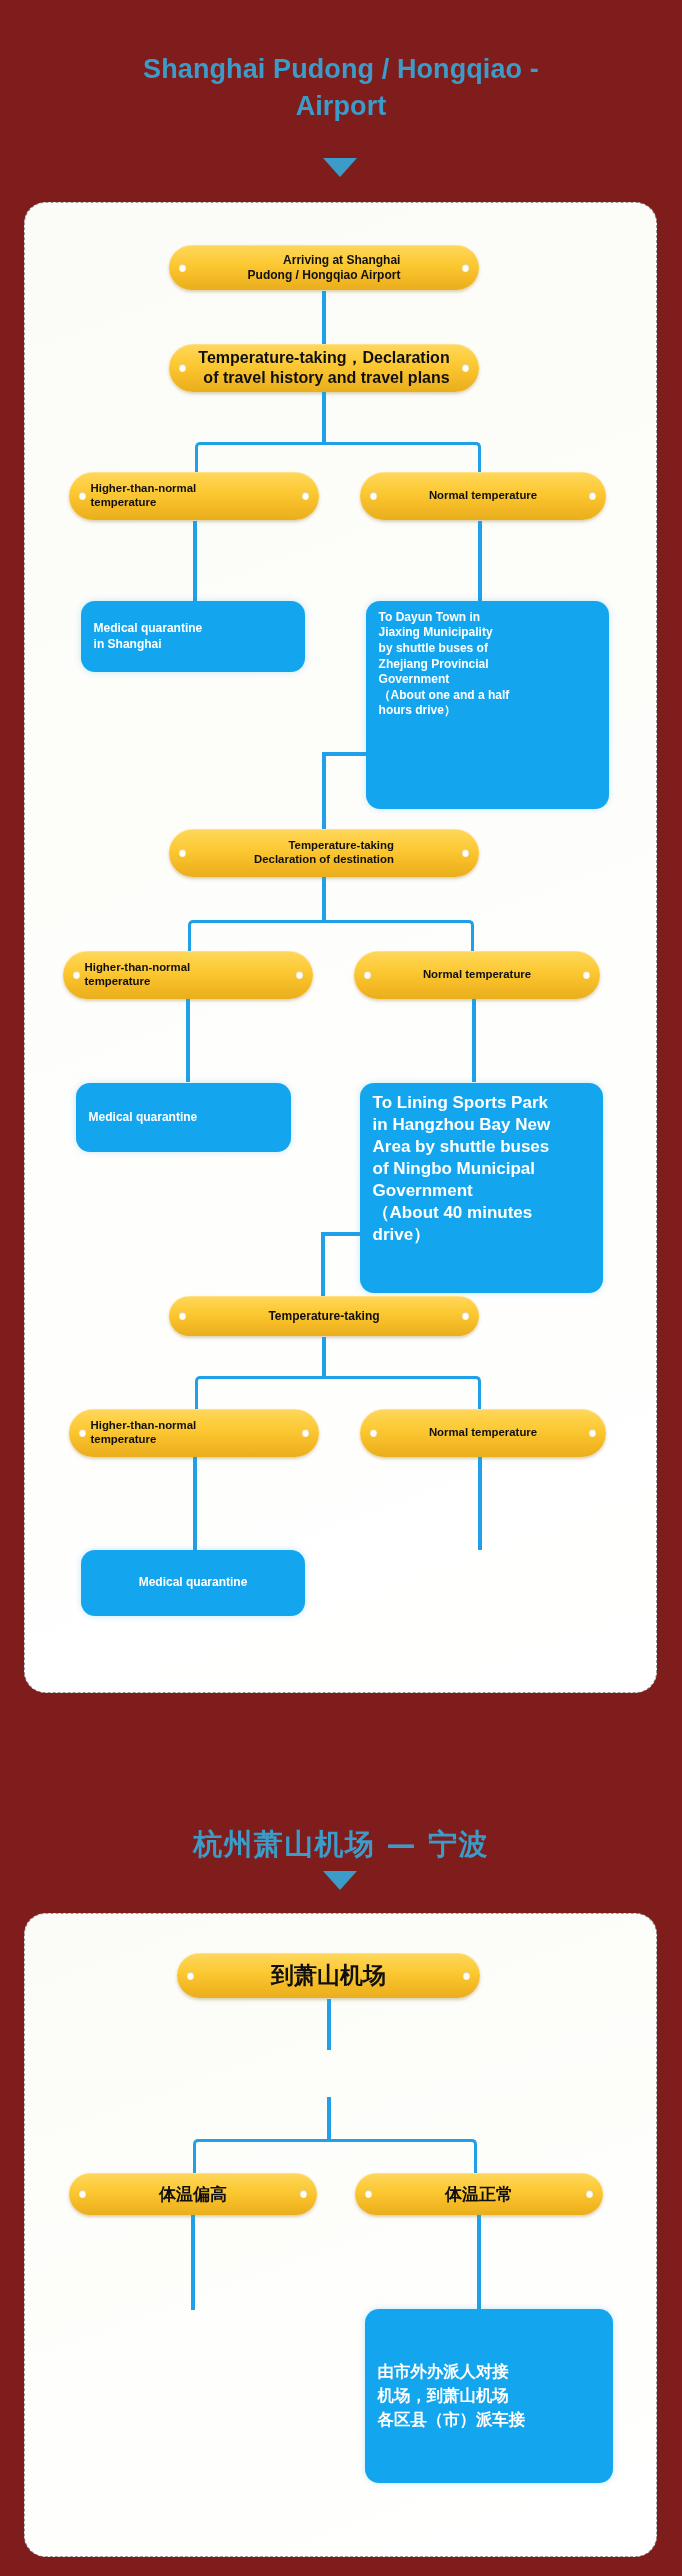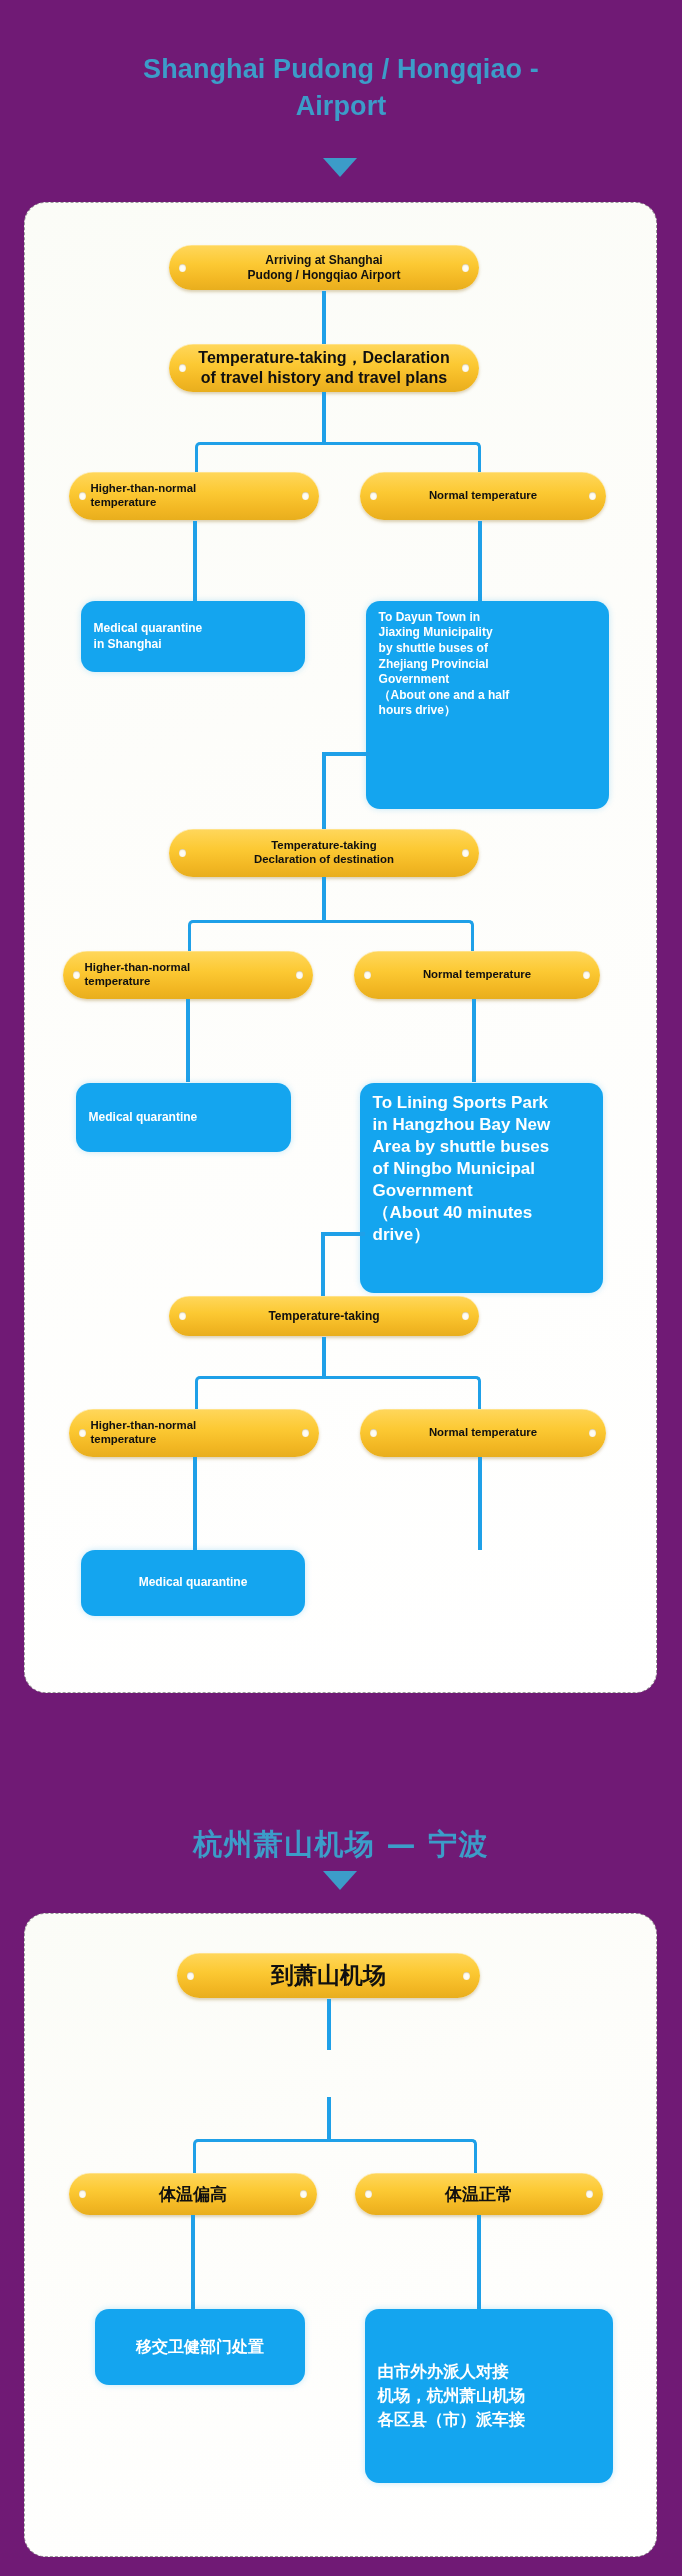--- a/index.html
+++ b/index.html
@@ -3,21 +3,21 @@
 <meta charset="utf-8">
 <title>Ningbo Arrival Flowcharts</title>
 <style>
   html,body{margin:0;padding:0;}
   body{
     width:682px;
     background:#ffffff;
     font-family:"Liberation Sans","DejaVu Sans",sans-serif;
     -webkit-font-smoothing:antialiased;
   }
-  .page{position:relative;width:682px;height:2576px;overflow:hidden;background:#701a75;}
+  .page{position:relative;width:682px;height:2576px;overflow:hidden;background:#7f1d1d;}
 
   
   .section-title{
     position:absolute;
     left:0;width:682px;
     text-align:center;
     color:#3c9cc9;
     font-weight:bold;
     line-height:1.38;
     letter-spacing:0.1px;
@@ -57,21 +57,21 @@
   
   .pill{
     position:absolute;
     box-sizing:border-box;
     border-radius:631px;
     background:linear-gradient(180deg,#ffd75c 0%,#fcc933 42%,#f2b723 78%,#e8ae1d 100%);
     box-shadow:0 1.9px 3.2px rgba(140,100,10,.30), inset 0 0.6px 0 rgba(255,255,255,.55);
     display:flex;align-items:center;justify-content:center;
     color:#101010;
     font-weight:bold;
-    text-align:center;
+    text-align:right;
     line-height:1.22;
     padding:0 21.5px;
   }
   .pill .dot{
     position:absolute;top:50%;transform:translateY(-50%);
     width:7px;height:8.2px;border-radius:50%;
     background:#fffdf4;
     box-shadow:inset 0 0.6px 1.3px rgba(120,85,10,.45);
   }
   .pill .dot.l{left:10px;}
@@ -255,24 +255,21 @@
   </div>
   <div class="pill cn" style="left:355px;top:2173px;width:248px;height:42px;font-size:17px;">
     <span class="dot l"></span>
     <span class="dot r"></span>
     <span>体温正常</span>
   </div>
 
   <div class="line v" style="left:191px;top:2215px;height:95px;"></div>
   <div class="line v" style="left:477px;top:2215px;height:95px;"></div>
 
-  <div class="bluebox center cn" style="left:95px;top:2309px;width:210px;height:76px;font-size:16px;">
-    <span>移交卫健部门处置</span>
-  </div>
 
   <div class="bluebox cn" style="left:365px;top:2309px;width:248px;height:174px;font-size:16.4px;line-height:1.45;">
     <span>由市外办派人对接
-机场，杭州萧山机场
+机场，到萧山机场
 各区县（市）派车接</span>
   </div>
 
 </div>
 
 
 </body></html>

